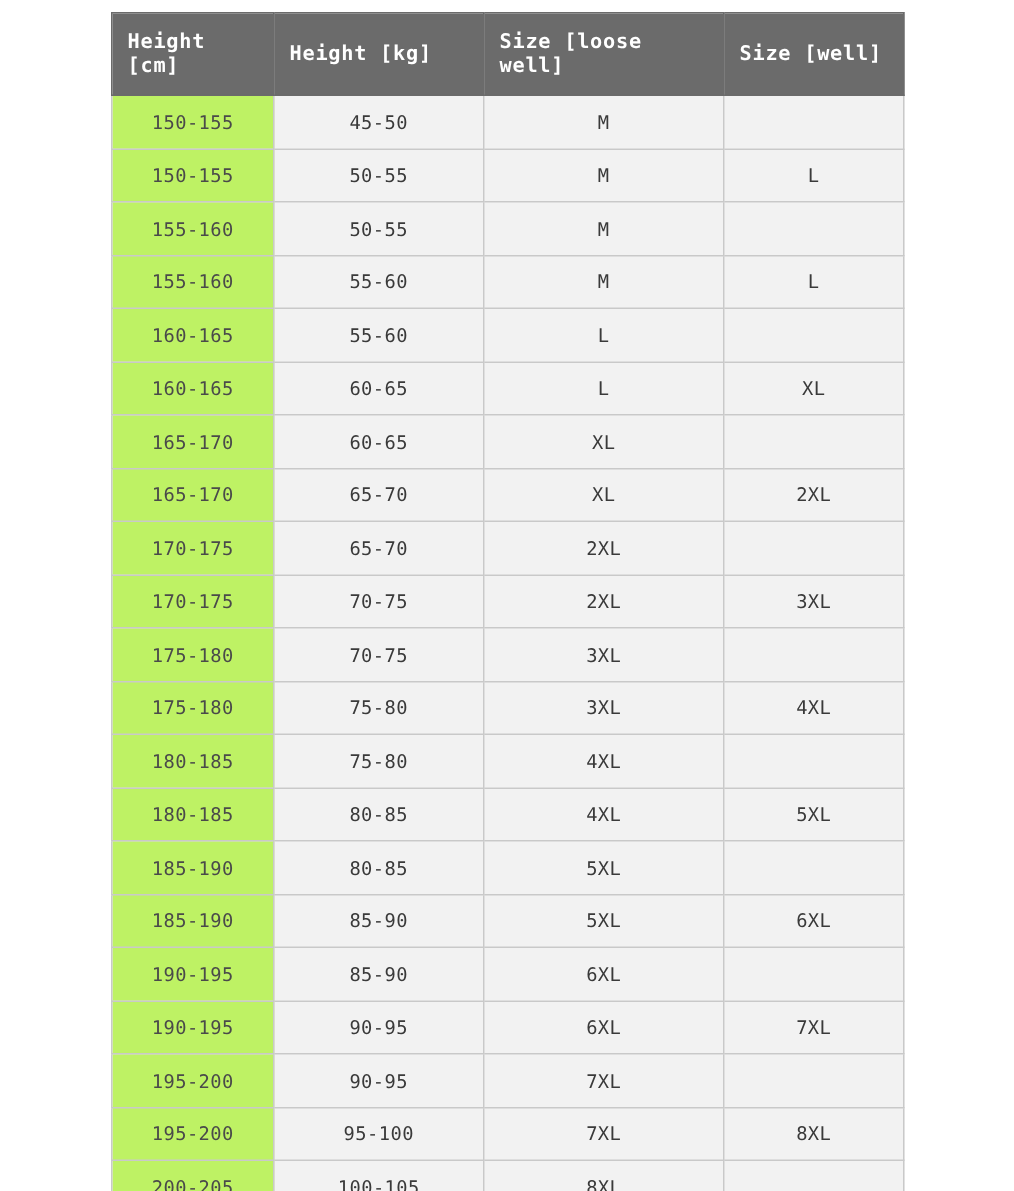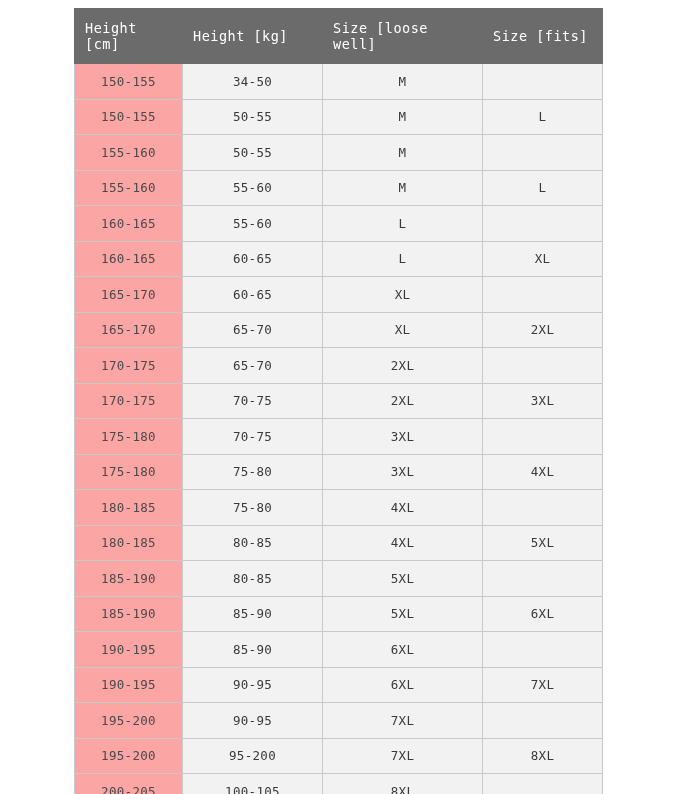--- a/index.html
+++ b/index.html
@@ -34,21 +34,21 @@
   table.size-table td {
     border: 1px solid #c9c9c9;
     text-align: center;
     vertical-align: middle;
     font-family: "DejaVu Sans Mono", monospace;
   }
   table.size-table thead th {
     background: #6b6b6b;
     color: #ffffff;
     font-size: 13.5px;
-    font-weight: normal;
+    font-weight: bold;
     height: 54px;
     letter-spacing: 0.5px;
     padding: 0 6px;
     border: 1px solid #6b6b6b;
   }
   table.size-table thead th.col-height {
     text-align: left;
     padding-left: 10px;
   }
   table.size-table thead th.col-weight,
@@ -58,21 +58,21 @@
     padding-left: 10px;
   }
   table.size-table tbody td {
     height: 32.5px;
     font-size: 12.5px;
     color: #3a3a3a;
     background: #f2f2f2;
     letter-spacing: 0.3px;
   }
   table.size-table tbody td.height-cell {
-    background: #fca5a5;
+    background: #bef264;
     color: #4a4a4a;
   }
   col.c1 { width: 108px; }
   col.c2 { width: 140px; }
   col.c3 { width: 160px; }
   col.c4 { width: 120px; }
 </style>
 </head>
 <body>
 
@@ -83,27 +83,27 @@
         <col class="c1">
           <col class="c2">
           <col class="c3">
           <col class="c4">
       </colgroup>
       <thead>
         <tr>
           <th class="col-height">Height [cm]</th>
           <th class="col-weight">Height [kg]</th>
           <th class="col-fit">Size [loose well]</th>
-          <th class="col-loose">Size [fits]</th>
+          <th class="col-loose">Size [well]</th>
         </tr>
       </thead>
       <tbody>
         <tr>
           <td class="height-cell">150-155</td>
-          <td>34-50</td>
+          <td>45-50</td>
           <td>M</td>
           <td></td>
         </tr>
         <tr>
           <td class="height-cell">150-155</td>
           <td>50-55</td>
           <td>M</td>
           <td>L</td>
         </tr>
         <tr>
@@ -203,21 +203,21 @@
           <td>7XL</td>
         </tr>
         <tr>
           <td class="height-cell">195-200</td>
           <td>90-95</td>
           <td>7XL</td>
           <td></td>
         </tr>
         <tr>
           <td class="height-cell">195-200</td>
-          <td>95-200</td>
+          <td>95-100</td>
           <td>7XL</td>
           <td>8XL</td>
         </tr>
         <tr>
           <td class="height-cell">200-205</td>
           <td>100-105</td>
           <td>8XL</td>
           <td></td>
         </tr>
 

